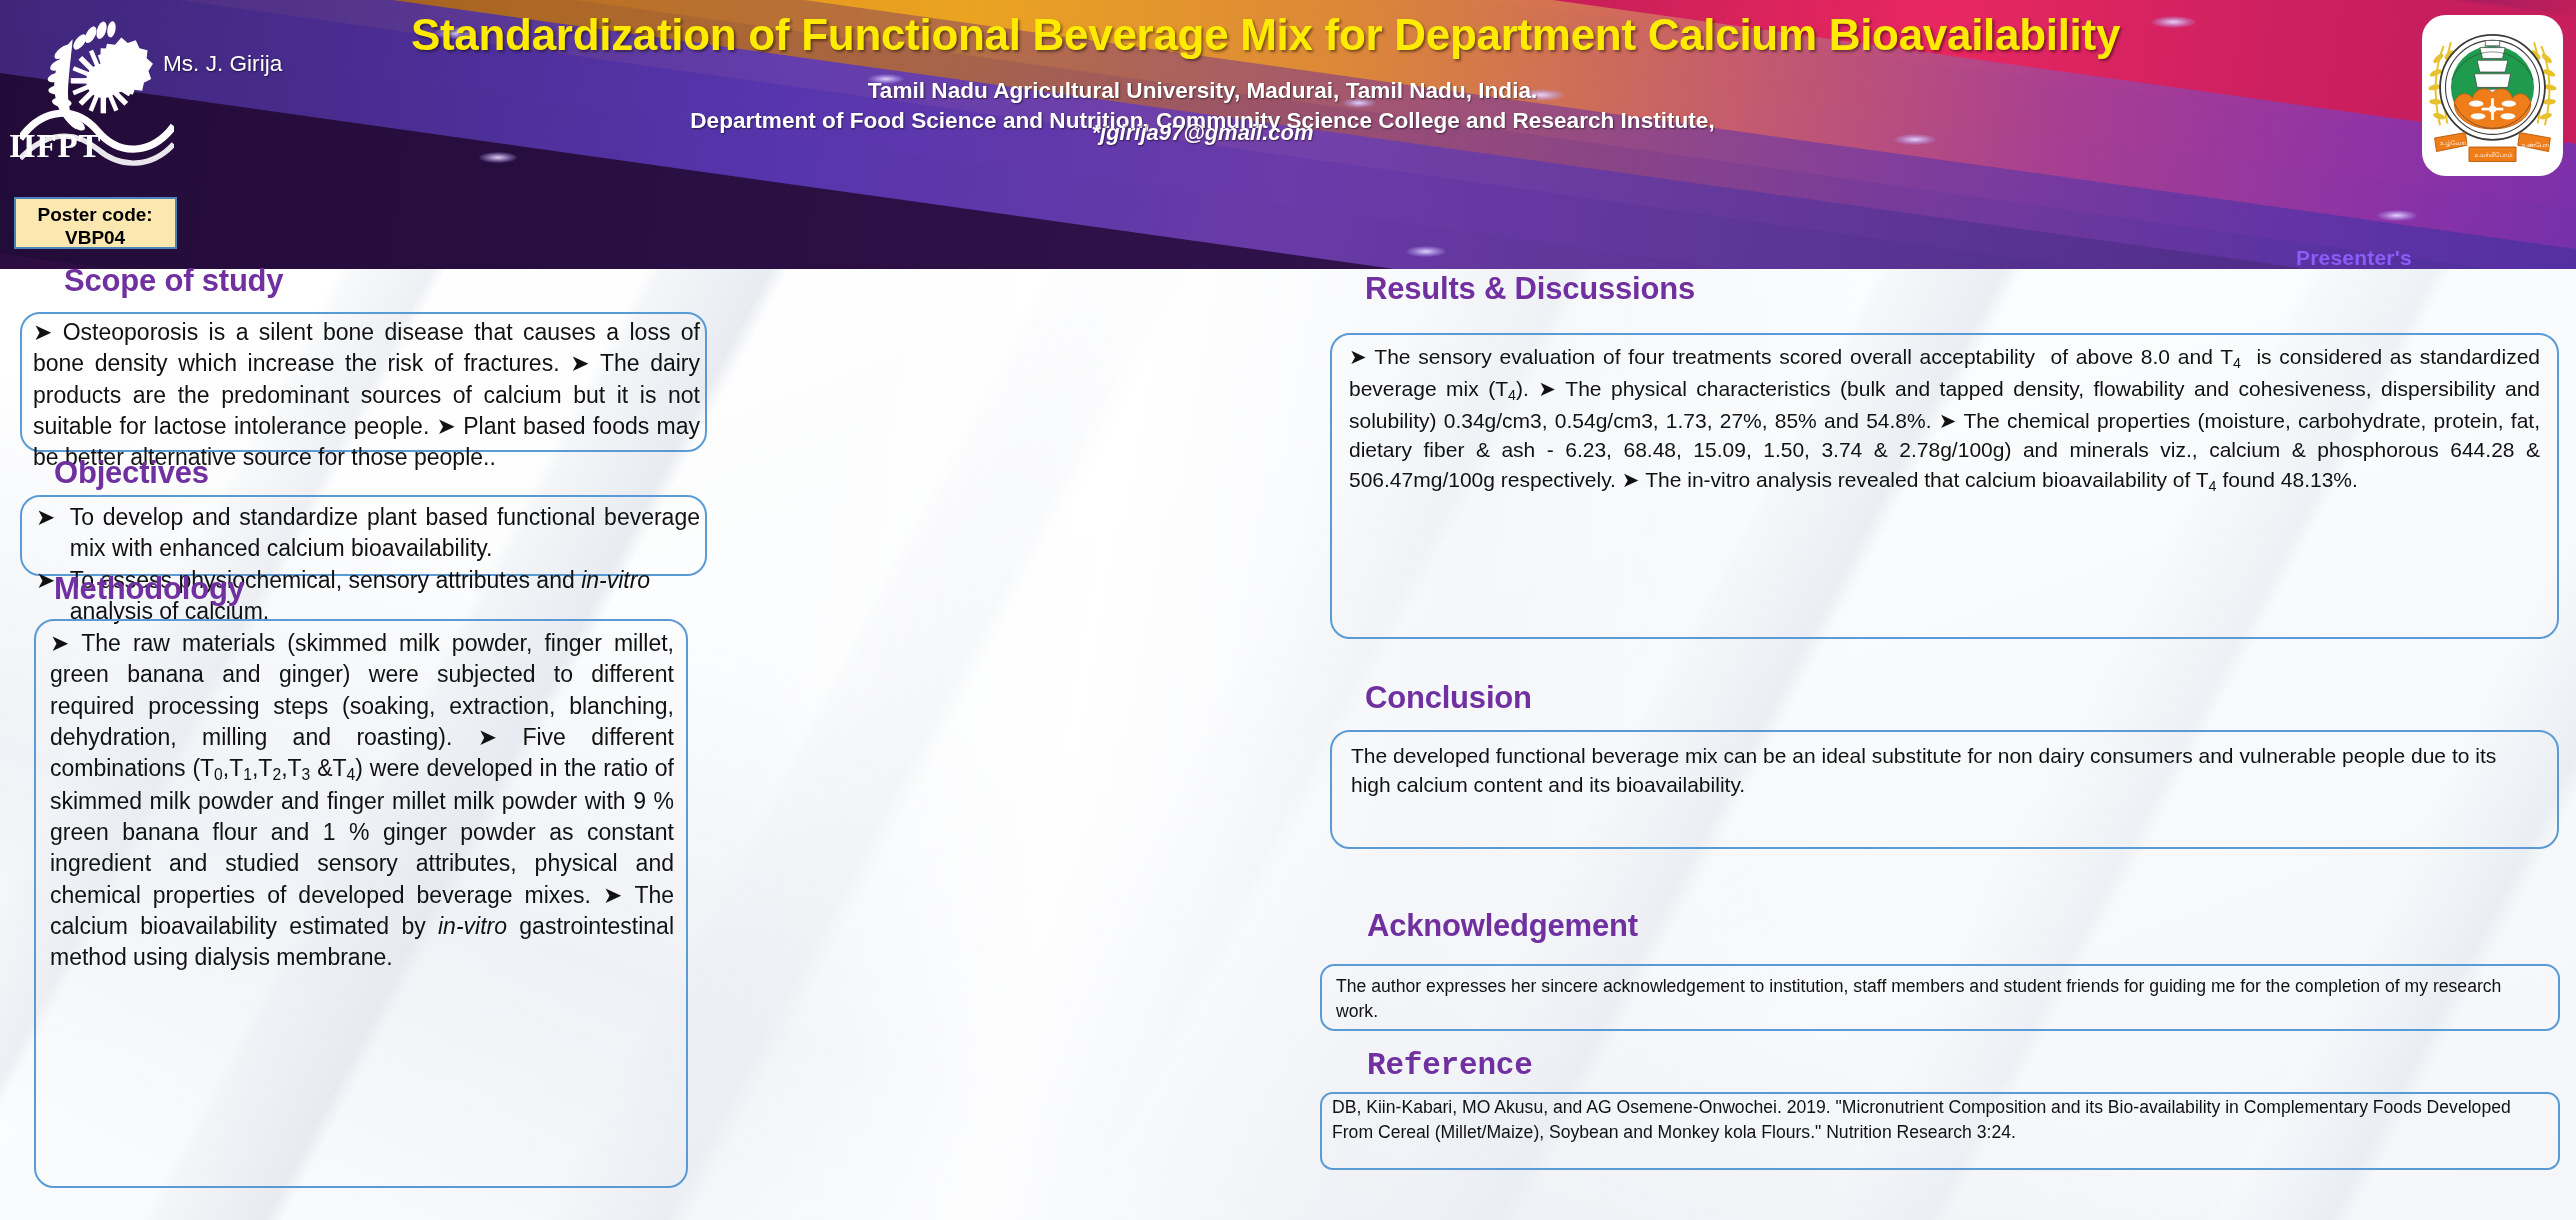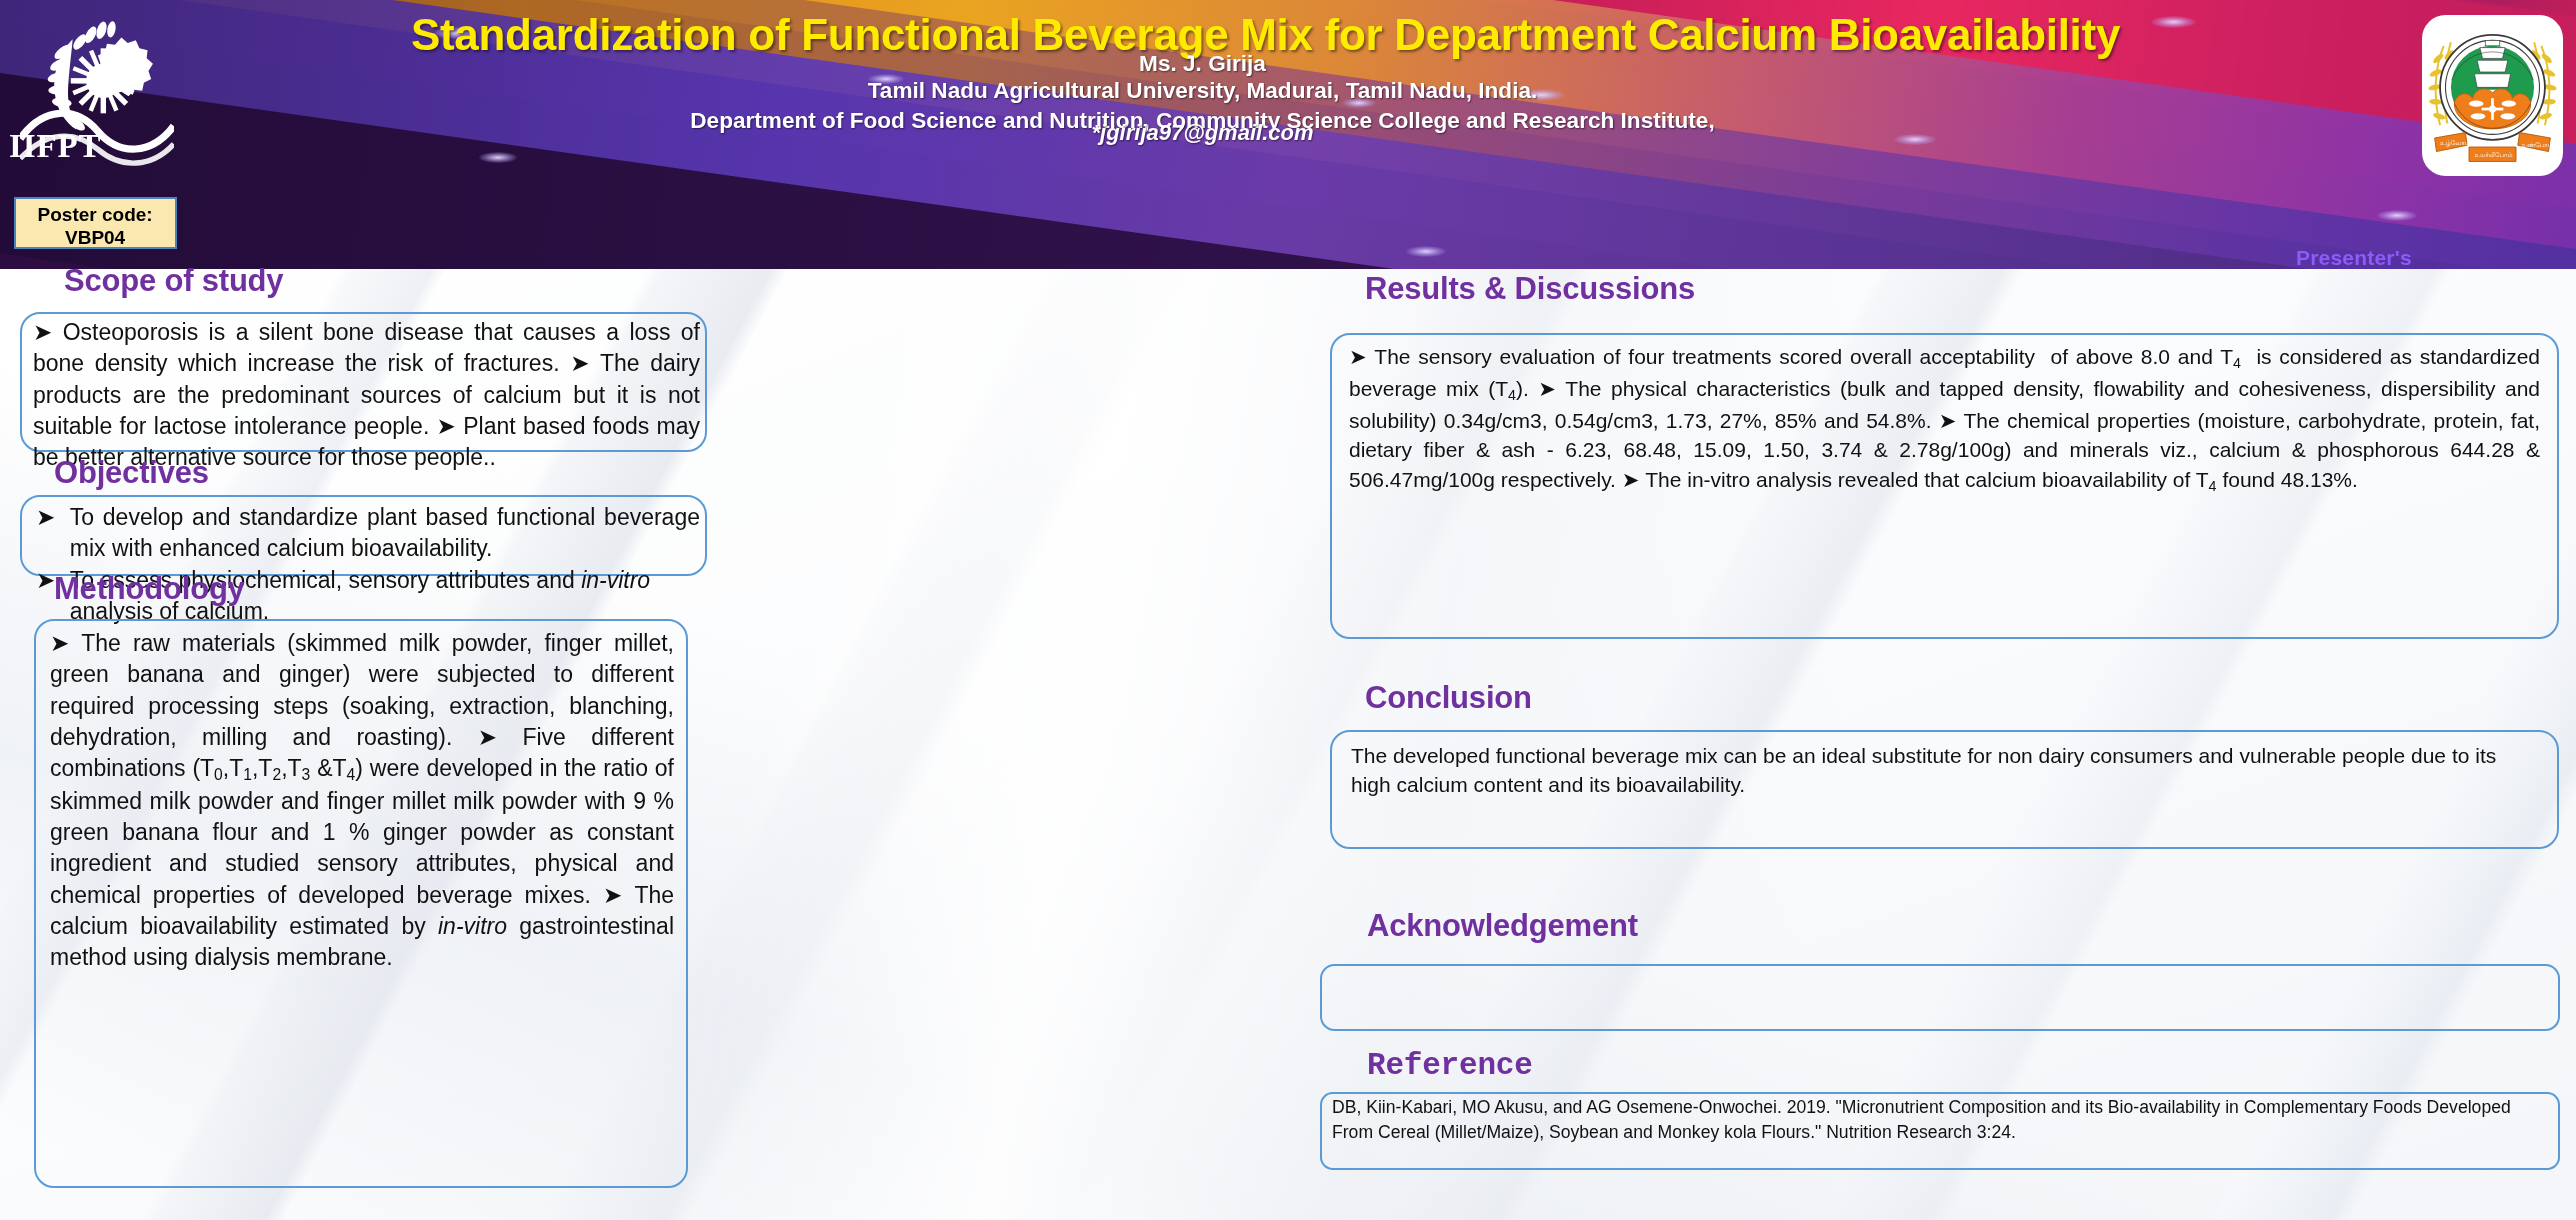--- a/index.html
+++ b/index.html
@@ -119,24 +119,24 @@
     font-weight: bold;
     color: #ffeb00;
     letter-spacing: -0.3px;
     text-shadow: 1.8px 1.8px 2.7px rgba(0,0,0,0.45);
     line-height: 1.08;
   }
   .author-name {
     position: absolute;
     left: 163px; top: 51px;
     width: 2079px;
-    text-align: center;
+    text-align: left;
     color: #ffffff;
     font-size: 22.6px;
-    font-weight: bold;
+    font-weight: normal;
     text-shadow: 0.9px 0.9px 1.8px rgba(0,0,0,0.55);
   }
   .affil {
     position: absolute;
     left: 163px; top: 76px;
     width: 2079px;
     text-align: center;
     color: #ffffff;
     font-size: 22.6px;
     font-weight: bold;
@@ -443,19 +443,20 @@
     <span>➤&nbsp;<span>The chemical properties (moisture, carbohydrate, protein, fat, dietary fiber &amp; ash - 6.23, 68.48, 15.09, 1.50, 3.74 &amp; 2.78g/100g) and minerals viz., calcium &amp; phosphorous 644.28 &amp; 506.47mg/100g respectively.</span></span>
     <span>➤&nbsp;The in-vitro analysis revealed that calcium bioavailability of T<sub>4</sub> found 48.13%.</span>
   </div>
 
   <div class="sec-head" style="left:1365px; top:680px;">Conclusion</div>
   <div class="box" style="left:1330px; top:730px; width:1229px; height:119px;"></div>
   <div class="btxt rt" style="left:1351px; top:741px; width:1186px;">The developed functional beverage mix can be an ideal substitute for non dairy consumers and vulnerable people due to its high calcium content and its bioavailability.</div>
 
   <div class="sec-head" style="left:1367px; top:908px;">Acknowledgement</div>
   <div class="box" style="left:1320px; top:964px; width:1240px; height:67px; border-radius:14.5px;"></div>
+  <div class="btxt small" style="left:1336px; top:974px; width:1211px;">The author expresses her sincere acknowledgement to institution, staff members and student friends for guiding me for the completion of my research work.</div>
 
   <div class="sec-head" style="left:1367px; top:1048px;font-family:Liberation Mono, monospace;">Reference</div>
   <div class="box" style="left:1320px; top:1092px; width:1240px; height:78px; border-radius:12.7px;"></div>
   <div class="btxt small" style="left:1332px; top:1095px; width:1218px;">DB, Kiin-Kabari, MO Akusu, and AG Osemene-Onwochei. 2019. "Micronutrient Composition and its Bio-availability in Complementary Foods Developed From Cereal (Millet/Maize), Soybean and Monkey kola Flours."  Nutrition Research 3:24.</div>
 
 </div>
 
 
 </body></html>

